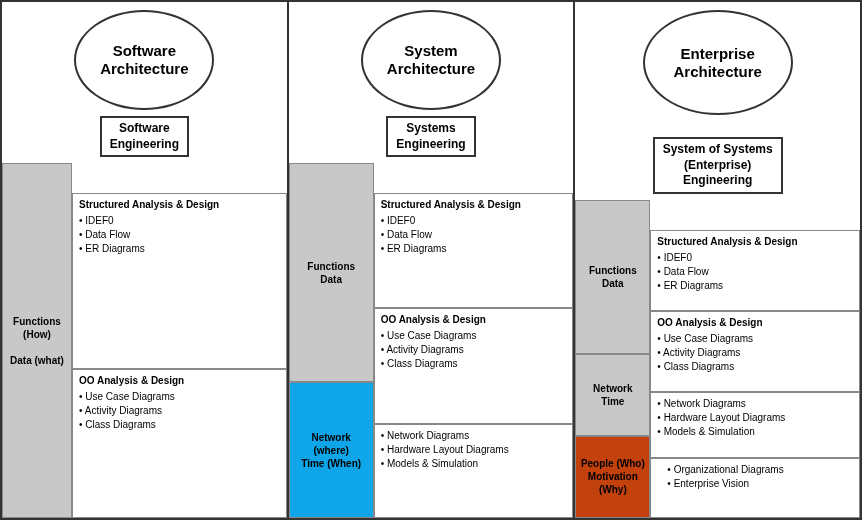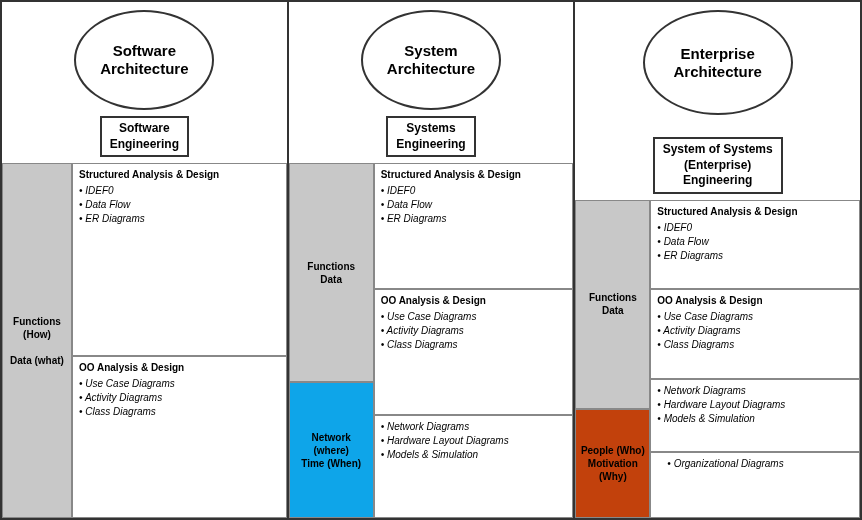--- a/index.html
+++ b/index.html
@@ -81,39 +81,39 @@
       background: #d0d0d0;
       font-size: 10px;
       font-weight: bold;
       padding: 4px 3px;
       line-height: 1.3;
     }
     .right-content {
       flex: 1;
       display: flex;
       flex-direction: column;
+      margin-top: 30px;
     }
     .content-box {
       border: 1.5px solid #888;
       background: #fff;
       padding: 4px 6px;
       font-size: 10px;
       line-height: 1.4;
     }
     .content-box strong {
       font-size: 10px;
       font-weight: bold;
       display: block;
       margin-bottom: 2px;
     }
     .bullet-list {
       list-style: none;
       padding: 0;
       margin: 0;
-      font-style: italic;
     }
     .bullet-list li::before {
       content: "• ";
     }
     .bullet-list li {
       font-size: 10px;
       line-height: 1.4;
     }
     
     .col3 .left-labels {
@@ -194,20 +194,21 @@
   </div>
 
   <div class="column col3">
     <div class="column-header" style="min-height:170px;gap:16px;">
       <div class="circle-title" style="width:150px; height:105px;">Enterprise<br>Architecture</div>
       <div class="subtitle-box"><strong>System of Systems<br>(Enterprise)<br>Engineering</strong></div>
     </div>
     <div class="column-body">
       <div class="left-labels" style="width:75px; min-width:65px;">
         <div class="label-cell" style="flex:2; background:#c8c8c8; font-size:10px;">Functions<br>Data</div>
+        <div class="label-cell" style="flex:1; background:#c8c8c8; font-size:10px;">Network<br>Time</div>
         <div class="label-cell" style="flex:1; background:#c2410c; font-size:10px;text-align:center;">People (Who)<br>Motivation<br>(Why)</div>
       </div>
       <div class="right-content">
         <div class="content-box" style="flex:1;">
           <strong>Structured Analysis &amp; Design</strong>
           <ul class="bullet-list">
             <li>IDEF0</li>
             <li>Data Flow</li>
             <li>ER Diagrams</li>
           </ul>
@@ -223,19 +224,20 @@
         <div class="content-box" style="flex:0.8;">
           <ul class="bullet-list">
             <li>Network Diagrams</li>
             <li>Hardware Layout Diagrams</li>
             <li>Models &amp; Simulation</li>
           </ul>
         </div>
         <div class="content-box" style="flex:0.7;padding-left:16px;">
           <ul class="bullet-list">
             <li>Organizational Diagrams</li>
+            <li>Enterprise Vision</li>
           </ul>
         </div>
       </div>
     </div>
   </div>
 
 </div>
 
 </body></html>

